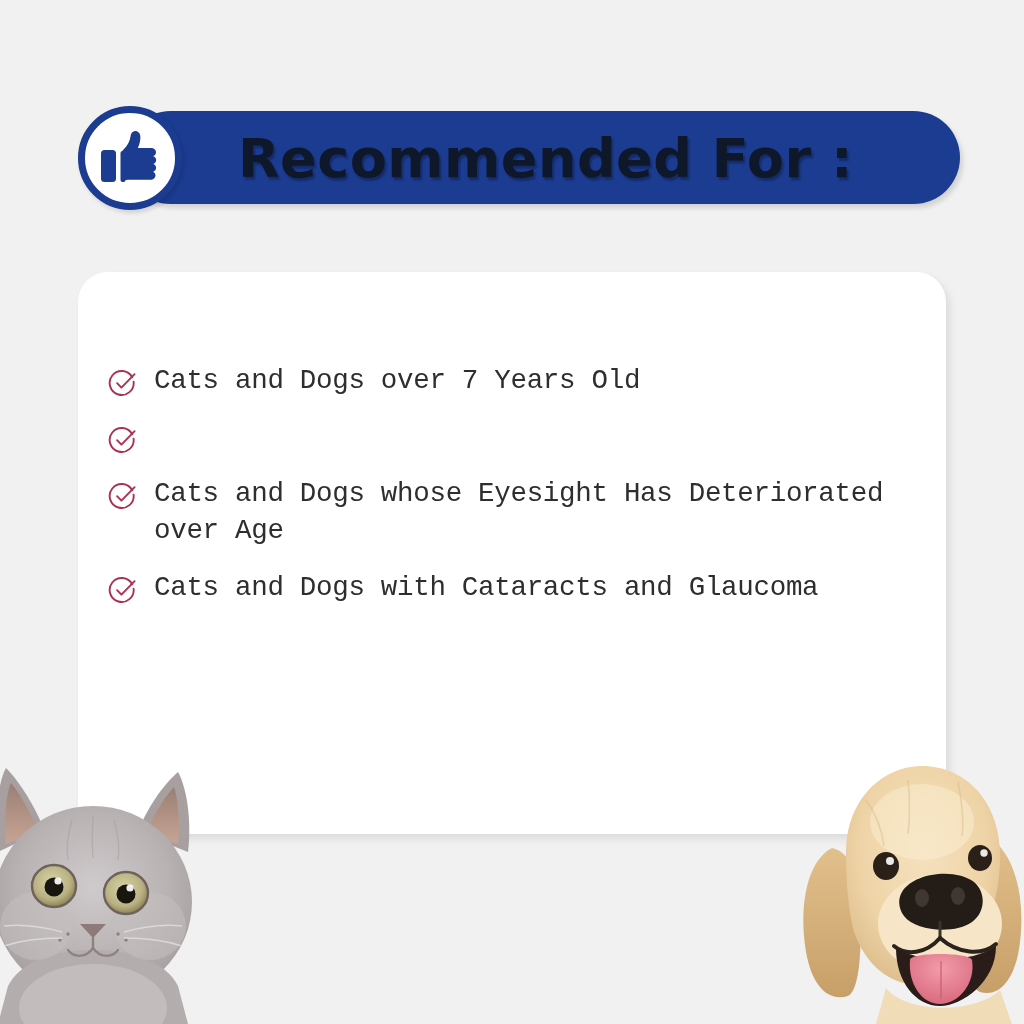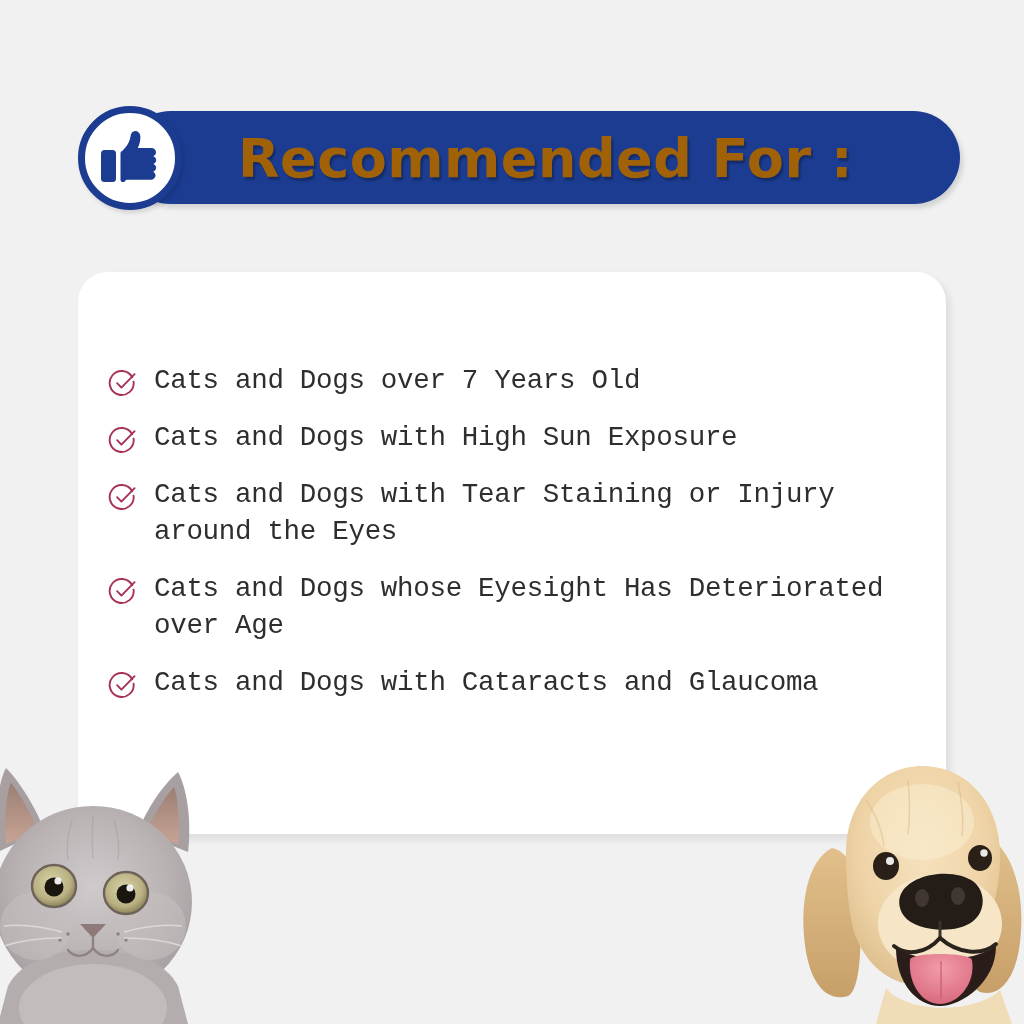--- a/index.html
+++ b/index.html
@@ -40,21 +40,21 @@
     height: 93px;
     background: #1b3c91;
     border-radius: 47px;
     box-shadow: 3px 4px 5px rgba(0,0,0,0.13);
   }
   .banner-title {
     position: absolute;
     left: 160px;
     top: 50%;
     transform: translateY(-50%);
-    color: #a16207;
+    color: #0f172a;
     font-family: "DejaVu Sans", sans-serif;
     font-weight: bold;
     font-size: 54px;
     letter-spacing: 0.5px;
     white-space: nowrap;
     text-shadow: 2px 3px 2px rgba(0,0,0,0.28);
   }
   .banner-badge {
     position: absolute;
     left: 0px;
@@ -182,32 +182,22 @@
         <span class="benefit-text">Cats and Dogs over 7 Years Old</span>
       </li>
 
       <li class="benefit-item">
         <span class="check-icon">
           <svg width="30" height="30" viewBox="0 0 30 30">
             <path d="M24.2 9.2 A12 12 0 1 0 25.6 13.6" fill="none" stroke="#a83254" stroke-width="1.9" stroke-linecap="round"></path>
             <path d="M9.1 15.2 L13.4 19.6 L26.6 6.2" fill="none" stroke="#a83254" stroke-width="1.9" stroke-linecap="round" stroke-linejoin="round"></path>
           </svg>
         </span>
-        <span class="benefit-text">Cats and Dogs with High Sun Exposure</span>
       </li>
 
-      <li class="benefit-item">
-        <span class="check-icon">
-          <svg width="30" height="30" viewBox="0 0 30 30">
-            <path d="M24.2 9.2 A12 12 0 1 0 25.6 13.6" fill="none" stroke="#a83254" stroke-width="1.9" stroke-linecap="round"></path>
-            <path d="M9.1 15.2 L13.4 19.6 L26.6 6.2" fill="none" stroke="#a83254" stroke-width="1.9" stroke-linecap="round" stroke-linejoin="round"></path>
-          </svg>
-        </span>
-        <span class="benefit-text">Cats and Dogs with Tear Staining or Injury around the Eyes</span>
-      </li>
 
       <li class="benefit-item">
         <span class="check-icon">
           <svg width="30" height="30" viewBox="0 0 30 30">
             <path d="M24.2 9.2 A12 12 0 1 0 25.6 13.6" fill="none" stroke="#a83254" stroke-width="1.9" stroke-linecap="round"></path>
             <path d="M9.1 15.2 L13.4 19.6 L26.6 6.2" fill="none" stroke="#a83254" stroke-width="1.9" stroke-linecap="round" stroke-linejoin="round"></path>
           </svg>
         </span>
         <span class="benefit-text">Cats and Dogs whose Eyesight Has Deteriorated over Age</span>
       </li>

